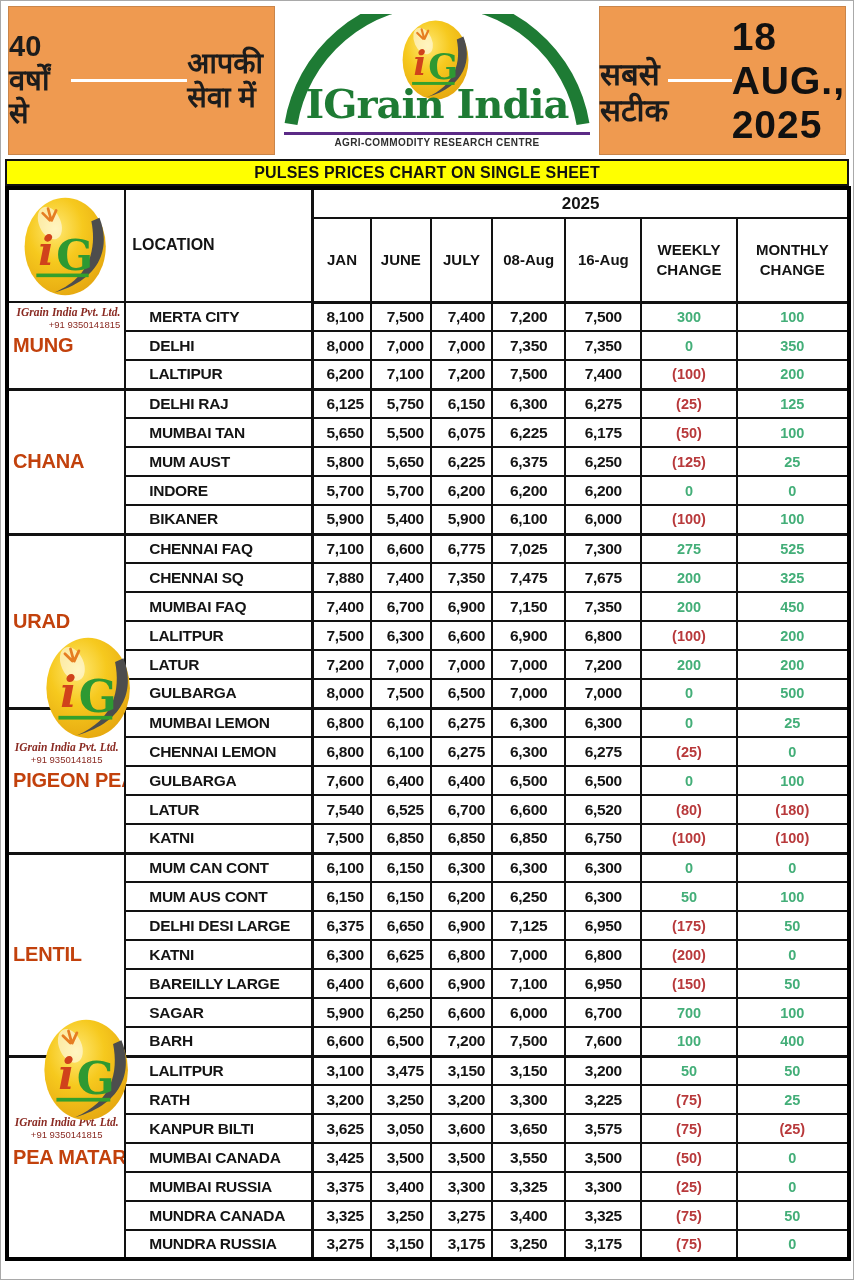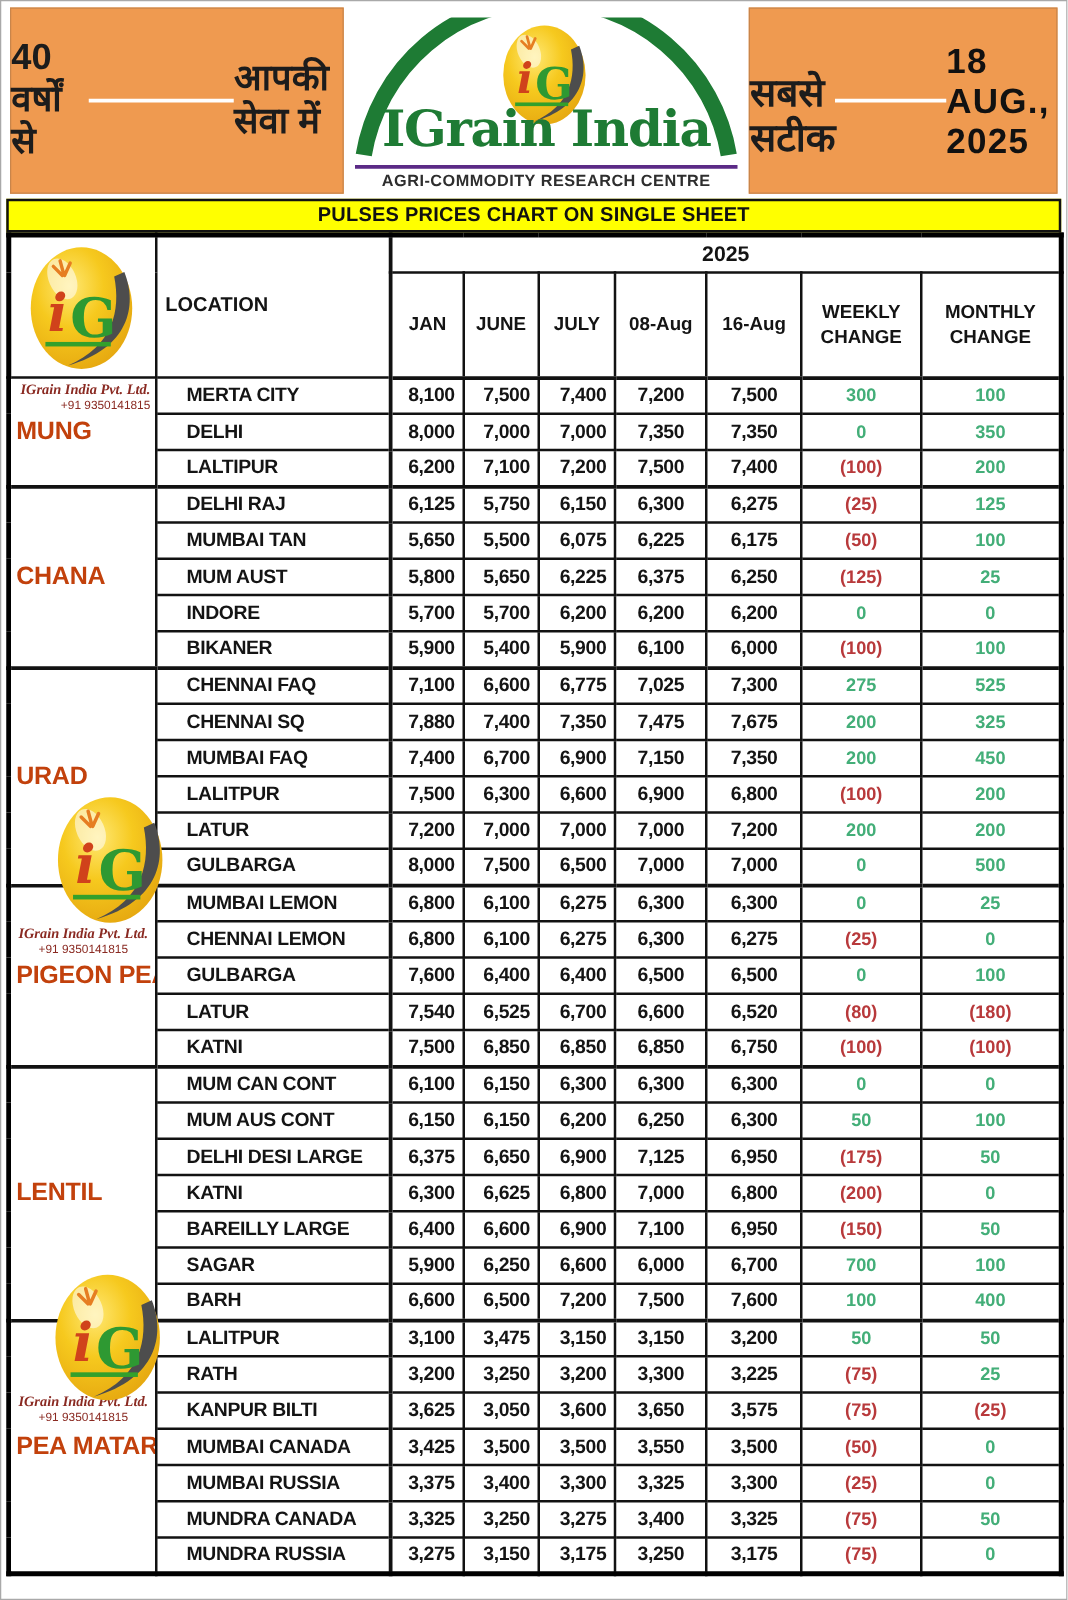--- a/index.html
+++ b/index.html
@@ -16,33 +16,33 @@
     display:flex; flex-direction:row; align-items:center; justify-content:center;
     color:#1c1c1c;
   }
   .obox.left  { width:267px; }
   .obox.right { width:247px; }
   .hx  { font-size:29px; font-weight:bold; line-height:1.15; }
   .hx2 { font-size:31px; font-weight:bold; line-height:1.15;margin-top:25px; }
   .white-rule { background:#fff; height:3px; margin:7px 0; }
   .white-rule.w1 { width:205px; }
   .white-rule.w2 { width:200px; }
-  .date-line { font-size:28px; font-weight:bold; letter-spacing:1px; color:#111; }
+  .date-line { font-size:39px; font-weight:bold; letter-spacing:1px; color:#111; }
   .brand { position:relative; flex:1; background:#fff; }
   .brand-arch { position:absolute; left:50%; transform:translateX(-50%); top:8px; }
   .brand-egg { position:absolute; left:50%; transform:translateX(-50%); top:13px; width:74px; height:82px; }
   .brand-title {
     position:absolute; top:76px; left:0; right:0; text-align:center;
     font-family:"DejaVu Serif","Liberation Serif",serif; font-weight:bold;
     font-size:40px; color:var(--brand-green); letter-spacing:-1px; line-height:1.1;
   }
   .brand-rule { position:absolute; top:126px; left:6px; right:6px; height:3px; background:var(--purple); }
   .brand-tagline {
     position:absolute; top:131px; left:0; right:0; text-align:center;
-    font-size:13px; font-weight:600; color:#2e2e2e; letter-spacing:0.4px;
+    font-size:10px; font-weight:600; color:#2e2e2e; letter-spacing:0.4px;
   }
   
   .title-bar {
     margin:0 4px; height:27px; background:var(--yellow); border:2px solid #111;
     display:flex; align-items:center; justify-content:center;
     font-size:16px; font-weight:bold; color:#111; letter-spacing:0.2px;
   }
   
   .table-wrap { position:relative; margin:0 4px; }
   table { border-collapse:collapse; table-layout:fixed; width:846px; border:4px solid #000; }

